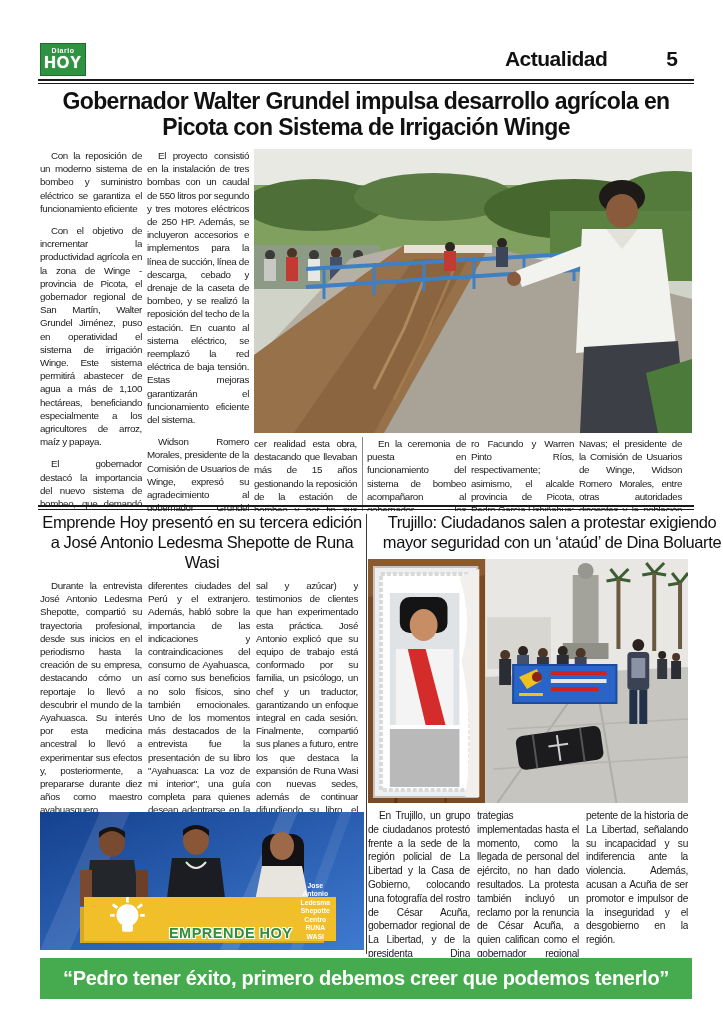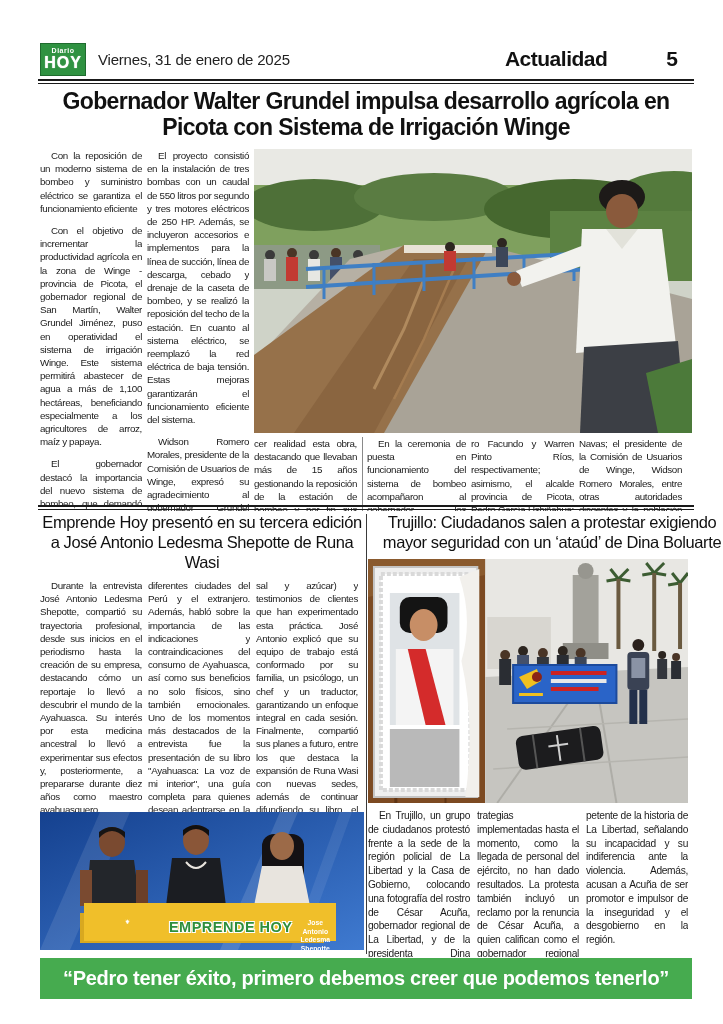--- a/index.html
+++ b/index.html
@@ -42,22 +42,22 @@
   
   .vdivider{position:absolute;left:366px;top:514px;width:1px;height:440px;background:#3a3a3a;}
 
   .art2{position:absolute;left:40px;top:512px;width:324px;}
   .h2{font-size:16.5px;line-height:20px;font-weight:normal;text-align:center;
       letter-spacing:-0.4px;color:#111;margin:0 0 7px 0;}
   .art2-cols{display:flex;gap:6px;}
   .colC{width:102px;height:250px;overflow:hidden;flex:none;}
   .photo2{position:absolute;left:40px;top:812px;width:324px;height:138px;overflow:hidden;background:#1e4f9c;}
   .photo2 svg{display:block;width:100%;height:100%;}
-  .ep-banner{position:absolute;left:44px;bottom:9px;width:252px;height:38px;background:#f0bf2a;
-             display:flex;align-items:flex-start;padding:16px 6px;box-sizing:border-box;
+  .ep-banner{position:absolute;left:44px;bottom:9px;width:252px;height:44px;background:#f0bf2a;
+             display:flex;align-items:flex-end;padding:0 6px;box-sizing:border-box;
              box-shadow:-8px 6px 0 -4px #d8a820;}
   .ep-brand{font-size:14.5px;font-weight:900;color:#2f8f3c;letter-spacing:.5px;
             text-shadow:1px 1px 0 #fff,-1px -1px 0 #fff,1px -1px 0 #fff,-1px 1px 0 #fff;
             margin-left:4px;white-space:nowrap;}
   .ep-caption{margin-left:8px;color:#fff;font-size:6.8px;font-weight:bold;line-height:8.5px;
               text-align:center;flex:1;}
 
   .art3{position:absolute;left:368px;top:512px;width:368px;}
   .photo3{width:320px;height:244px;margin-top:2px;overflow:hidden;background:#ddd;}
   .photo3 svg{display:block;width:100%;height:100%;}
@@ -75,21 +75,20 @@
 </head>
 <body>
 
 <div id="page">
 
   <div class="masthead">
     <div class="logo">
       <span class="diario">Diario</span>
       <span class="hoy">HOY</span>
     </div>
-    <span class="date">Viernes, 31 de enero de 2025</span>
     <div class="mast-right">
       <span class="section-label">Actualidad</span>
       <span class="page-num">5</span>
     </div>
   </div>
   <div class="rule-double" style="top:79px"></div>
 
   <div class="art1">
     <h1 class="h1">Gobernador Walter Grundel impulsa desarrollo agrícola en Picota con Sistema de Irrigación Winge</h1>
     <div class="art1-body">

